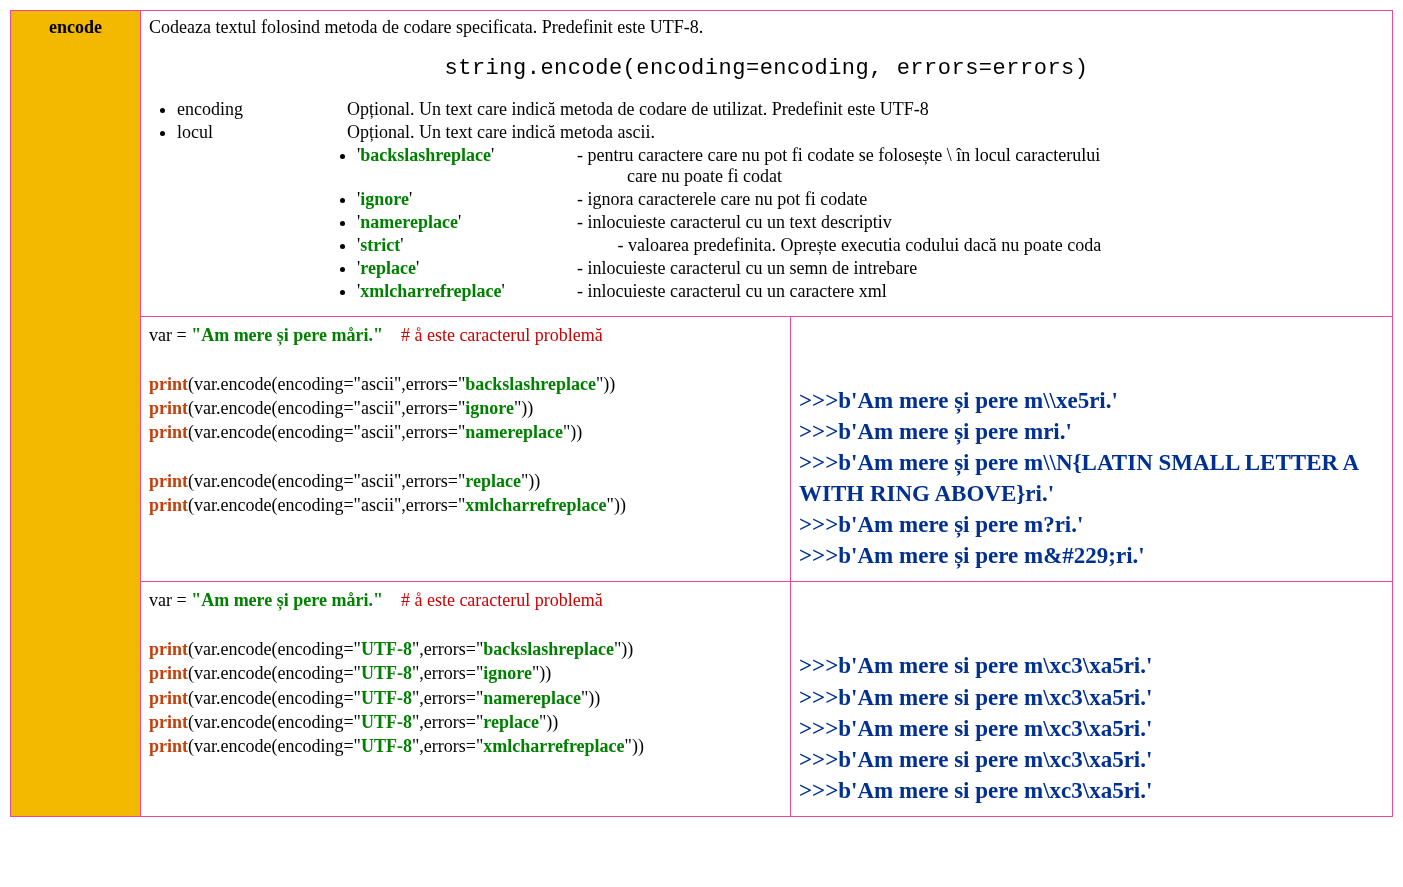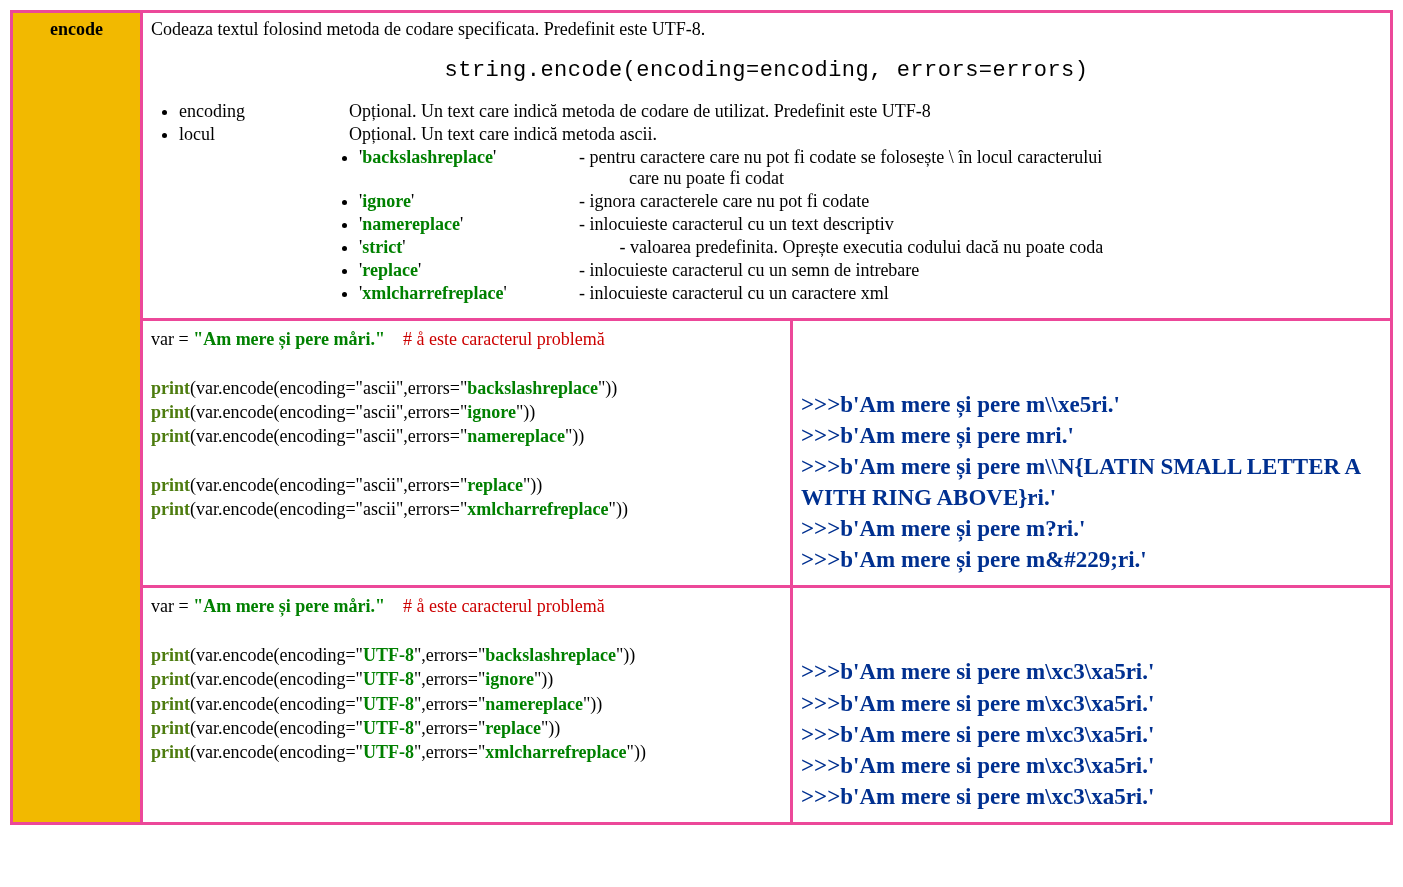--- a/index.html
+++ b/index.html
@@ -9,21 +9,21 @@
     font-size: 18px;
     background: #fff;
     color: #000;
   }
   table.main {
     border-collapse: collapse;
     width: 1383px;
     table-layout: fixed;
   }
   table.main td {
-    border: 3px solid #ec4899;
+    border: 1px solid #ec4899;
     vertical-align: top;
     padding: 6px 8px 10px 8px;
   }
   td.method-name {
     background: #f2b900;
     width: 120px;
     text-align: center;
     font-weight: bold;
     color: #000;
     vertical-align: top;
@@ -74,21 +74,21 @@
     flex-shrink: 0;
   }
   .errval-desc {
     flex: 1;
   }
   .green-bold {
     color: #008000;
     font-weight: bold;
   }
   .purple-bold {
-    color: #4d7c0f;
+    color: #c2410c;
     font-weight: bold;
   }
   .red {
     color: #cc0000;
   }
   .navy-bold {
     color: #003090;
     font-weight: bold;
   }
   td.codecell {

